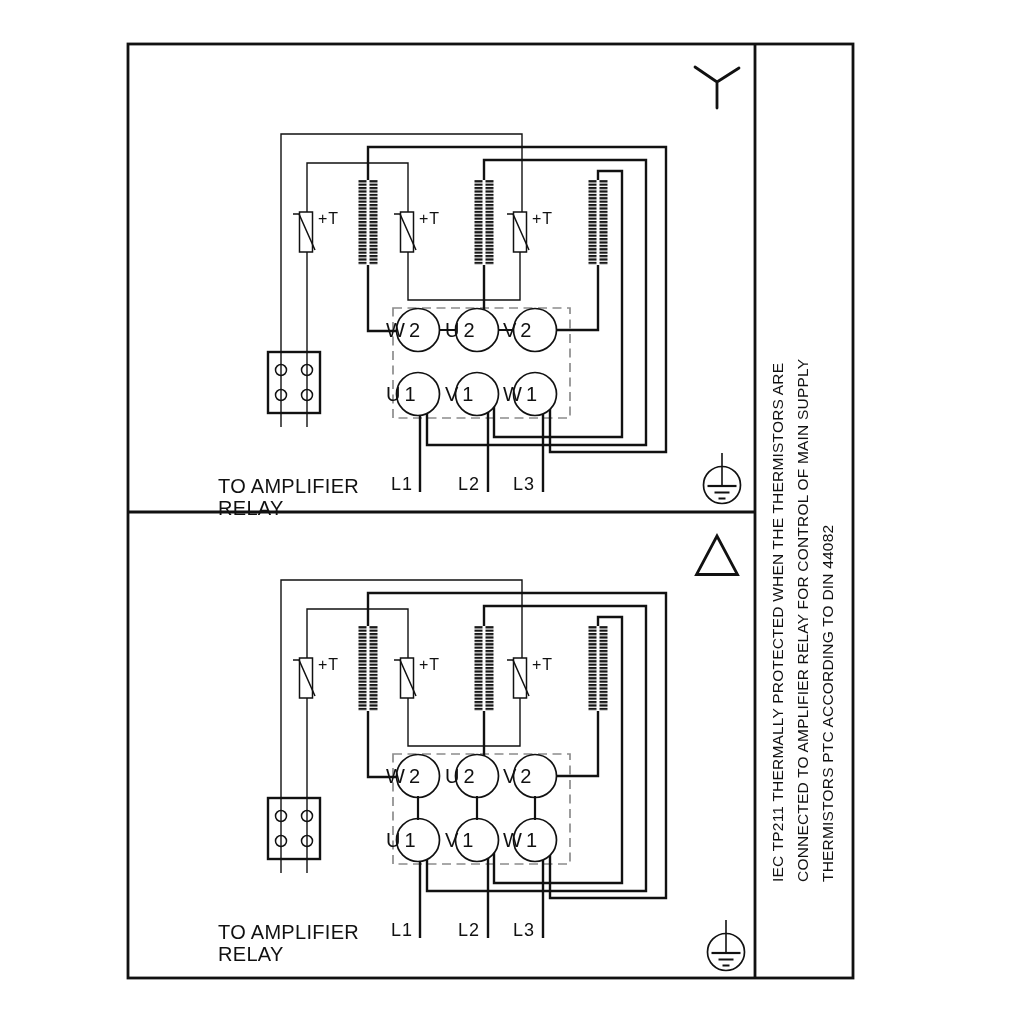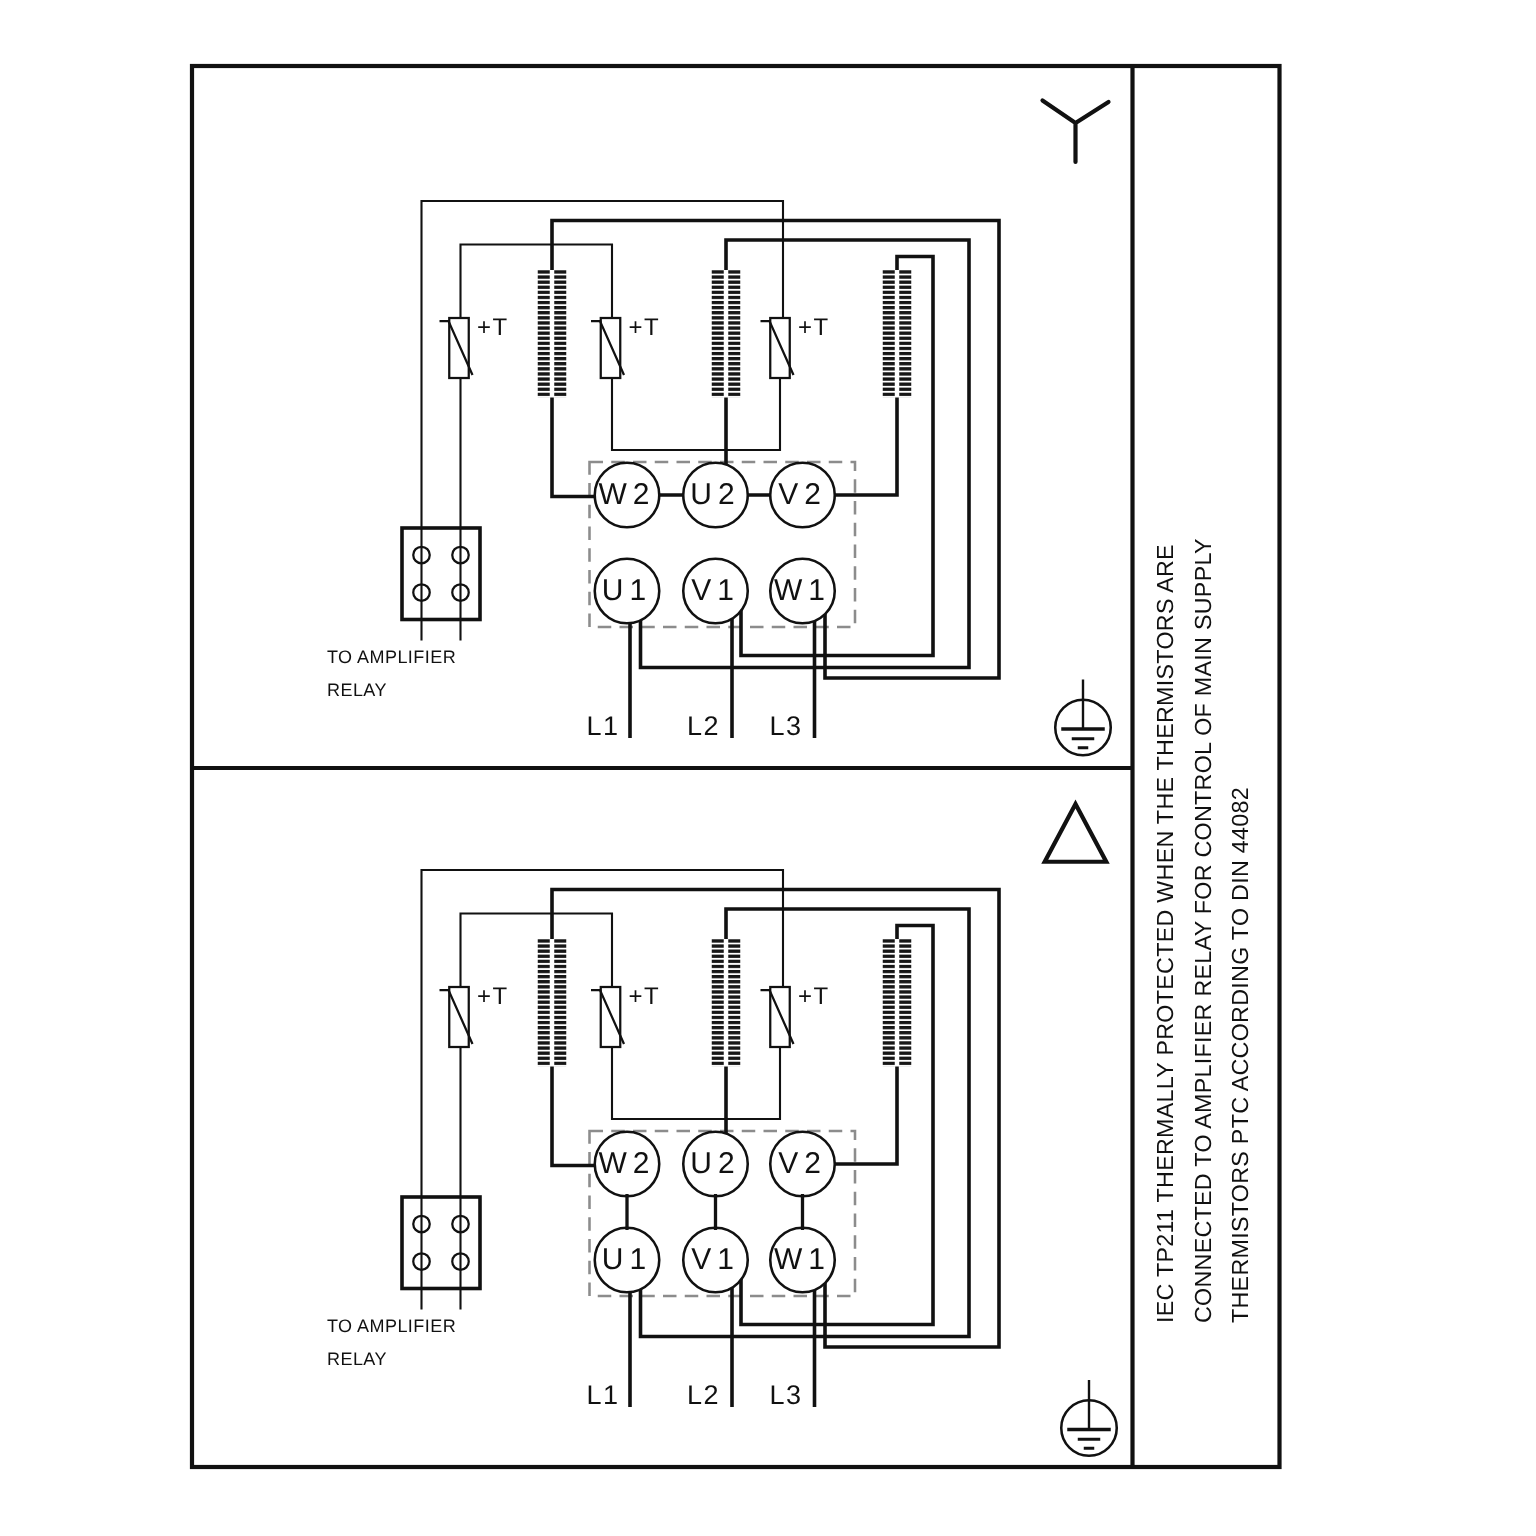--- a/index.html
+++ b/index.html
@@ -2,25 +2,25 @@
 <html><head>
 <meta charset="utf-8">
 <style>
   html,body{margin:0;padding:0;background:#ffffff;}
   .stage{position:relative;width:1024px;height:1024px;background:#fff;
          font-family:"Liberation Sans", sans-serif;color:#111;overflow:hidden;}
   svg.wiring{position:absolute;left:0;top:0;}
   .lbl{position:absolute;white-space:nowrap;}
   .panel-labels{position:absolute;left:0;top:0;width:1024px;height:0;}
   .panel-labels.delta{top:446px;}
-  .term{width:64px;text-align:center;font-size:20px;letter-spacing:4px;
+  .term{width:64px;text-align:left;font-size:20px;letter-spacing:4px;
         font-weight:400;}
   .plus-t{font-size:16px;letter-spacing:1px;}
   .supply{font-size:18px;letter-spacing:1px;}
-  .note{font-size:12px;letter-spacing:0.3px;}
+  .note{font-size:20px;letter-spacing:0.3px;margin-top:44px;}
   .side-text{position:absolute;left:554px;top:593px;width:500px;height:78px;
              transform:rotate(-90deg);font-size:15.5px;line-height:25px;
              letter-spacing:0.2px;color:#111;}
   .side-text div{white-space:nowrap;}
 </style>
 </head>
 <body>
 
 <div class="stage">
 

